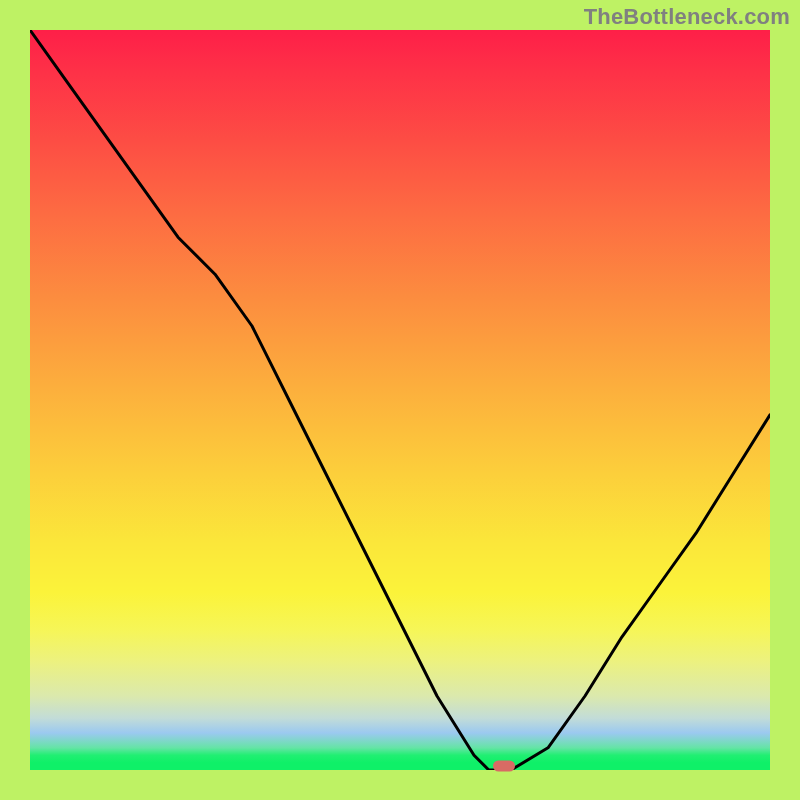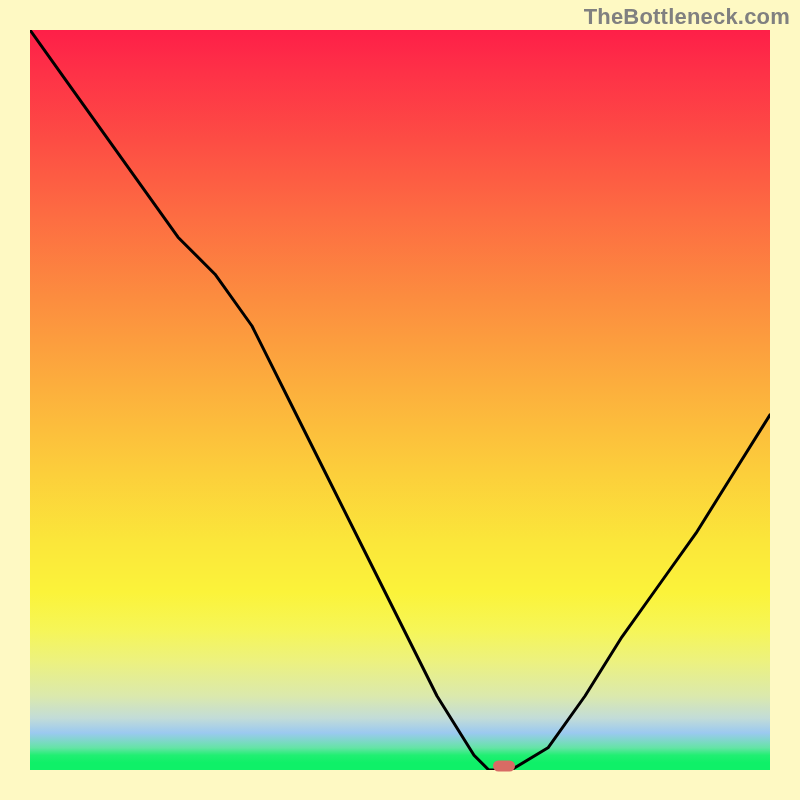--- a/index.html
+++ b/index.html
@@ -7,21 +7,21 @@
     padding: 0;
     width: 800px;
     height: 800px;
     background: #000;
     font-family: Arial, Helvetica, sans-serif;
   }
   .outer {
     position: relative;
     width: 800px;
     height: 800px;
-    background: #fef9c3;
+    background: #bef264;
   }
   .attribution {
     position: absolute;
     top: 4px;
     right: 10px;
     color: #808080;
     font-size: 22px;
     font-weight: bold;
     letter-spacing: 0.2px;
   }

